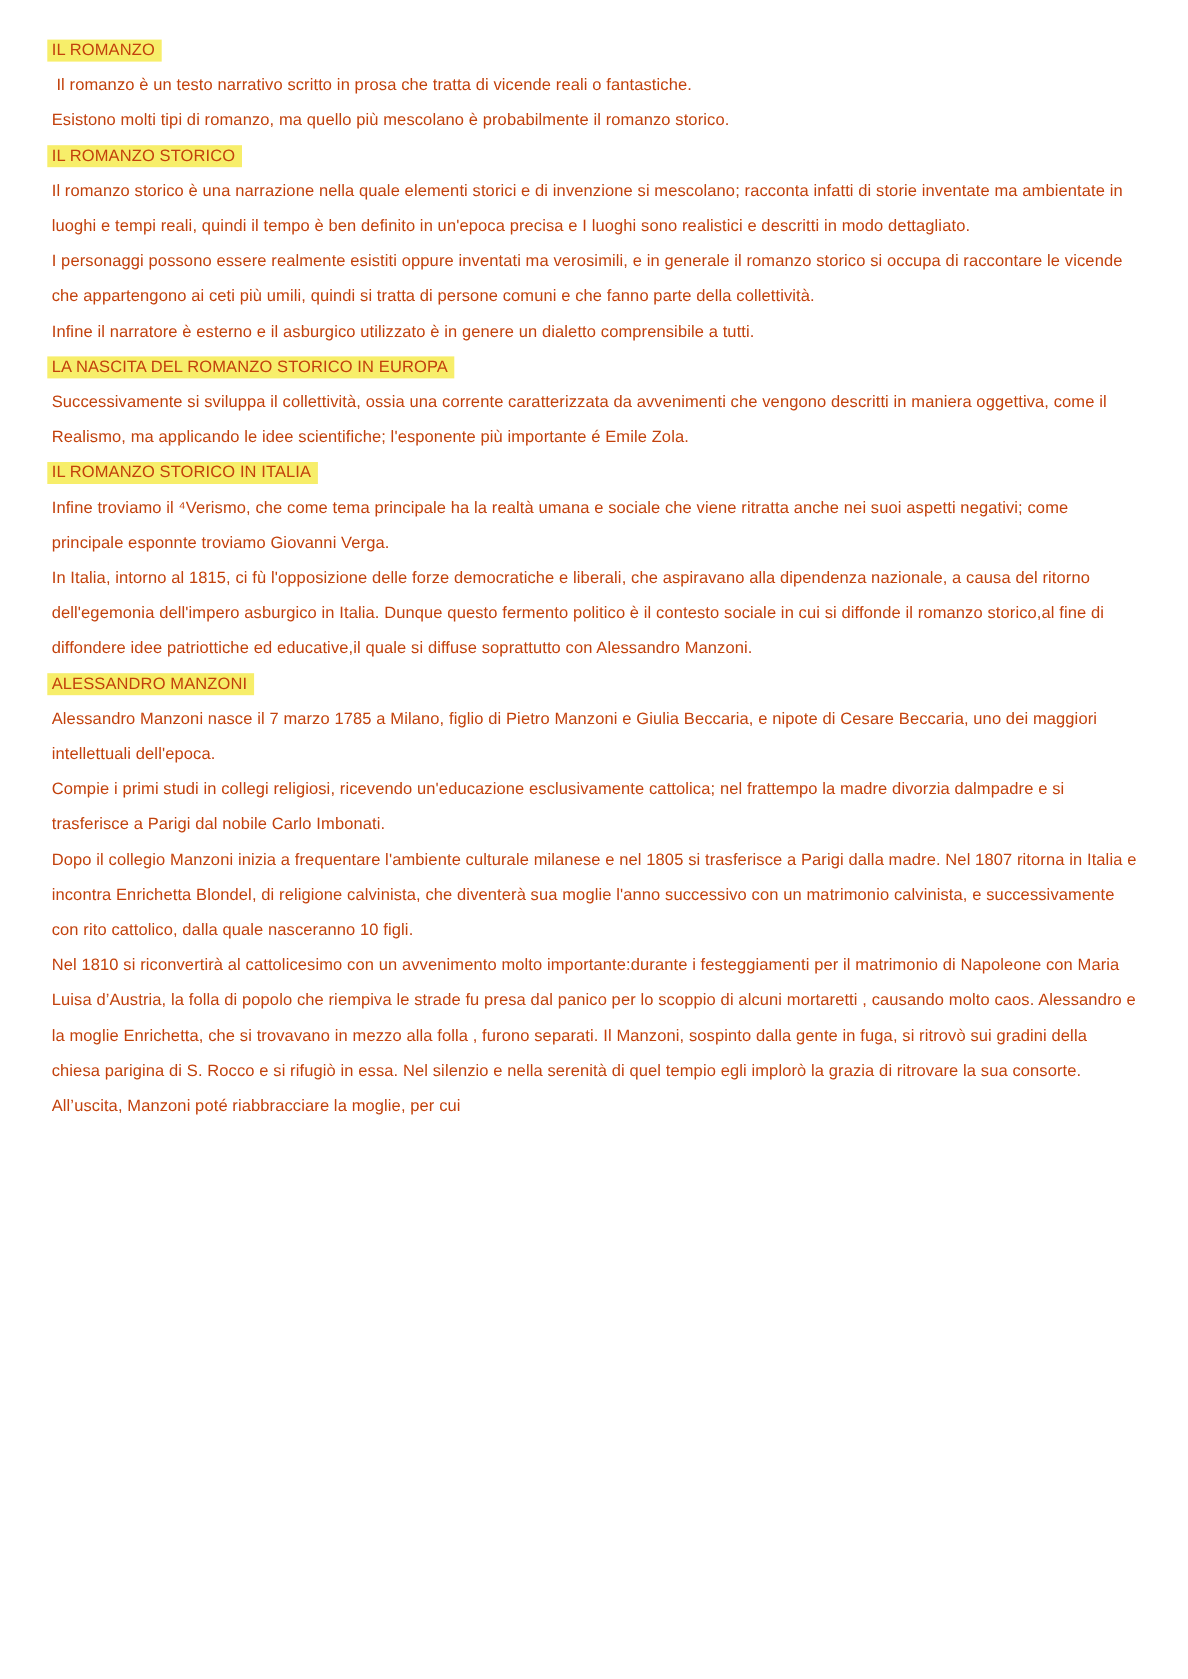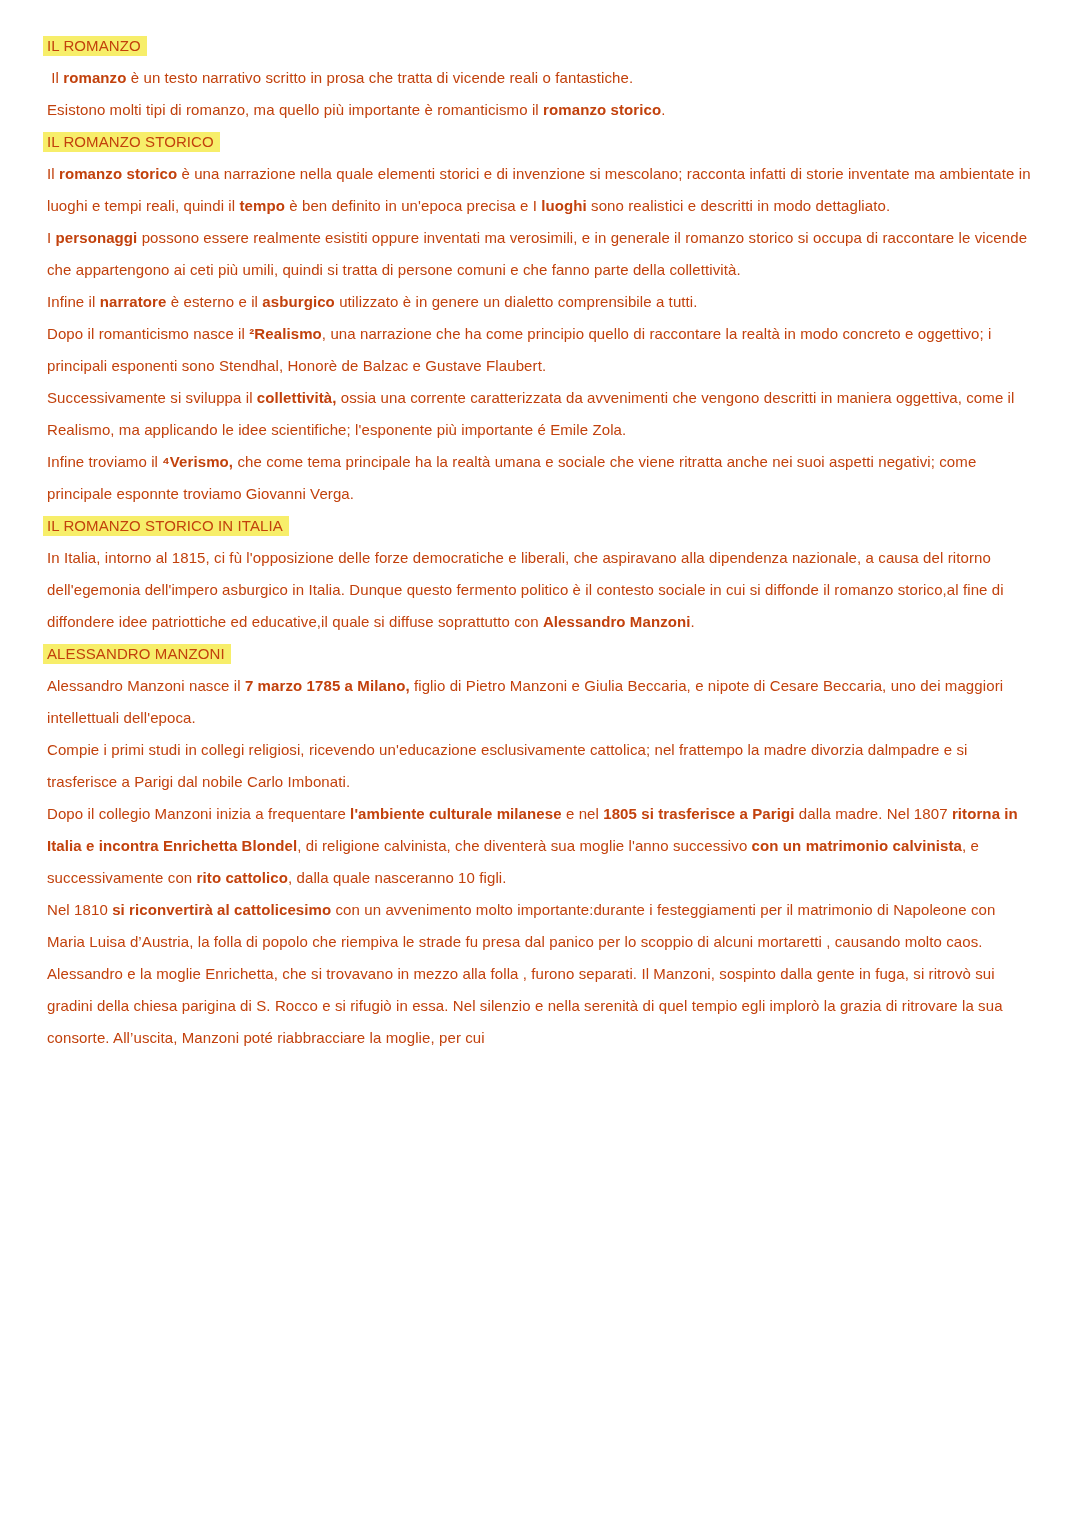--- a/index.html
+++ b/index.html
@@ -24,46 +24,46 @@
     font-size: 15px;
     line-height: 32px;
     color: #c2410c;
     letter-spacing: 0.1px;
   }
   .doc p.block {
     margin: 0;
     padding: 0;
   }
   .doc .b {
-    font-weight: bold;
+    font-weight: normal;
   }
   .doc .hl {
     background: #f7ee6a;
     padding: 1px 6px 2px 4px;
     margin-left: -4px;
     -webkit-box-decoration-break: clone;
     box-decoration-break: clone;
   }
 </style>
 </head>
 <body>
 
 <div class="page">
   <div class="doc">
       <p class="block heading"><span class="hl"><span>IL ROMANZO</span></span></p>
       <p class="block paragraph"><span>&nbsp;Il </span><span class="b">romanzo</span><span> è un testo narrativo scritto in prosa che tratta di vicende reali o fantastiche.</span></p>
-      <p class="block paragraph"><span>Esistono molti tipi di romanzo, ma quello più importante è romanticismo il </span><span class="b">romanzo storico</span><span>.</span></p>
+      <p class="block paragraph"><span>Esistono molti tipi di romanzo, ma quello più mescolano è probabilmente il </span><span class="b">romanzo storico</span><span>.</span></p>
       <p class="block heading"><span class="hl"><span>IL ROMANZO STORICO</span></span></p>
       <p class="block paragraph"><span>Il </span><span class="b">romanzo storico</span><span> è una narrazione nella quale elementi storici e di invenzione si mescolano; racconta infatti di storie inventate ma ambientate in luoghi e tempi reali, quindi il </span><span class="b">tempo</span><span> è ben definito in un'epoca precisa e I </span><span class="b">luoghi</span><span> sono realistici e descritti in modo dettagliato.</span></p>
       <p class="block paragraph"><span>I </span><span class="b">personaggi</span><span> possono essere realmente esistiti oppure inventati ma verosimili, e in generale il romanzo storico si occupa di raccontare le vicende che appartengono ai ceti più umili, quindi si tratta di persone comuni e che fanno parte della collettività.</span></p>
       <p class="block paragraph"><span>Infine il </span><span class="b">narratore</span><span> è esterno e il </span><span class="b">asburgico</span><span> utilizzato è in genere un dialetto comprensibile a tutti.</span></p>
-      <p class="block paragraph"><span>Dopo il romanticismo nasce il </span><span class="b">²Realismo</span><span>, una narrazione che ha come principio quello di raccontare la realtà in modo concreto e oggettivo; i principali esponenti sono Stendhal, Honorè de Balzac e Gustave Flaubert.</span></p>
+      <p class="block heading"><span class="hl"><span>LA NASCITA DEL ROMANZO STORICO IN EUROPA</span></span></p>
       <p class="block paragraph"><span>Successivamente si sviluppa il </span><span class="b">collettività,</span><span> ossia una corrente caratterizzata da avvenimenti che vengono descritti in maniera oggettiva, come il Realismo, ma applicando le idee scientifiche; l'esponente più importante é Emile Zola.</span></p>
+      <p class="block heading"><span class="hl"><span>IL ROMANZO STORICO IN ITALIA</span></span></p>
       <p class="block paragraph"><span>Infine troviamo il </span><span class="b">⁴Verismo,</span><span> che come tema principale ha la realtà umana e sociale che viene ritratta anche nei suoi aspetti negativi; come principale esponnte troviamo Giovanni Verga.</span></p>
-      <p class="block heading"><span class="hl"><span>IL ROMANZO STORICO IN ITALIA</span></span></p>
       <p class="block paragraph"><span>In Italia, intorno al 1815, ci fù l'opposizione delle forze democratiche e liberali, che aspiravano alla dipendenza nazionale, a causa del ritorno dell'egemonia dell'impero asburgico in Italia. Dunque questo fermento politico è il contesto sociale in cui si diffonde il romanzo storico,al fine di diffondere  idee patriottiche ed educative,il quale si diffuse soprattutto con </span><span class="b">Alessandro Manzoni</span><span>.</span></p>
       <p class="block heading"><span class="hl"><span>ALESSANDRO MANZONI</span></span></p>
       <p class="block paragraph"><span>Alessandro Manzoni nasce il </span><span class="b">7 marzo 1785 a Milano,</span><span> figlio di Pietro Manzoni e Giulia Beccaria, e nipote di Cesare Beccaria, uno dei maggiori intellettuali dell'epoca.</span></p>
       <p class="block paragraph"><span>Compie i primi studi in collegi religiosi, ricevendo un'educazione esclusivamente cattolica; nel frattempo la madre divorzia dalmpadre e si trasferisce a Parigi dal nobile Carlo Imbonati.</span></p>
       <p class="block paragraph"><span>Dopo il collegio Manzoni inizia a frequentare </span><span class="b">l'ambiente culturale milanese</span><span> e nel </span><span class="b">1805 si trasferisce a Parigi</span><span> dalla madre. Nel 1807 </span><span class="b">ritorna in Italia e incontra Enrichetta Blondel</span><span>, di religione calvinista, che diventerà sua moglie l'anno successivo </span><span class="b">con un matrimonio calvinista</span><span>, e successivamente con </span><span class="b">rito cattolico</span><span>, dalla quale nasceranno 10 figli.</span></p>
       <p class="block paragraph"><span>Nel 1810 </span><span class="b">si riconvertirà al cattolicesimo</span><span> con un avvenimento molto importante:durante i festeggiamenti per il matrimonio di Napoleone con Maria Luisa d’Austria, la folla di popolo che riempiva le strade fu presa dal panico per lo scoppio di alcuni mortaretti , causando molto caos. Alessandro  e la moglie Enrichetta, che si trovavano in mezzo alla folla , furono separati. Il Manzoni, sospinto dalla gente in fuga, si ritrovò sui gradini della chiesa parigina di S. Rocco e si rifugiò in essa. Nel silenzio e nella serenità di quel tempio egli implorò la grazia di ritrovare la sua consorte. All’uscita, Manzoni poté riabbracciare la moglie, per cui</span></p>
     </div>
 </div>
 
 </body></html>

